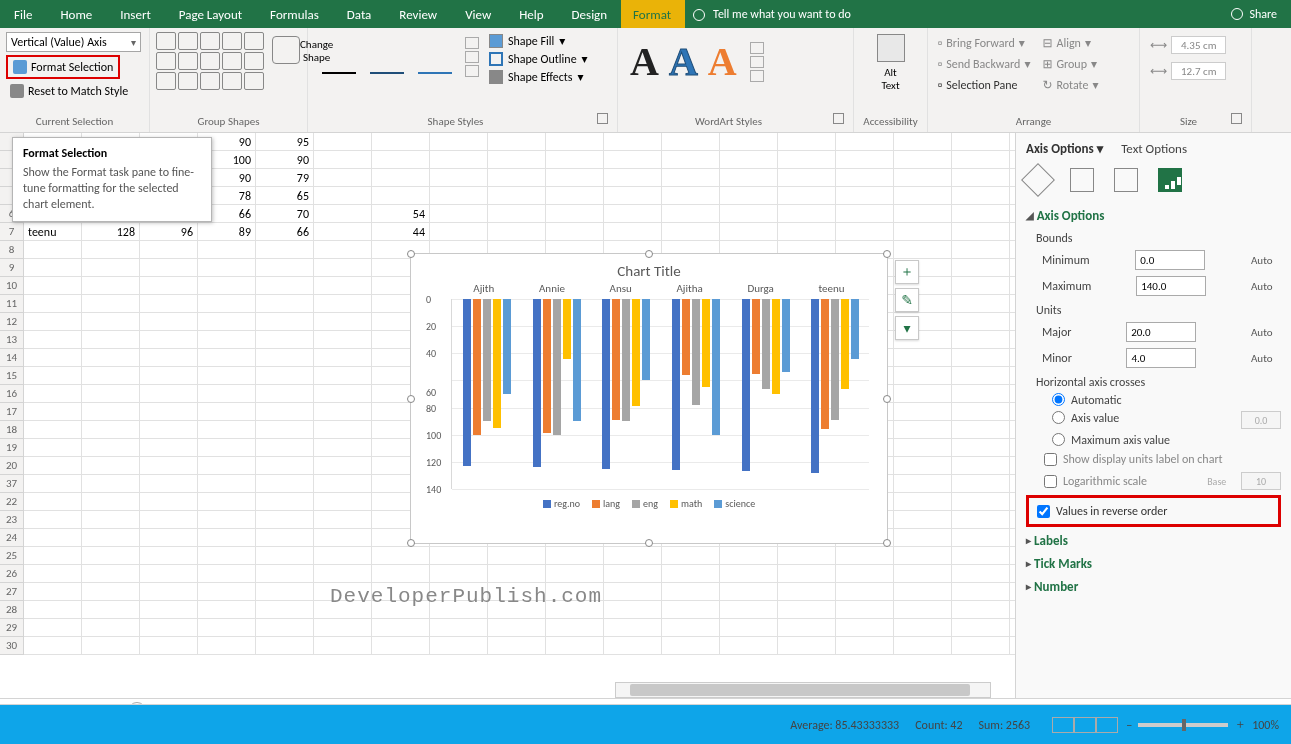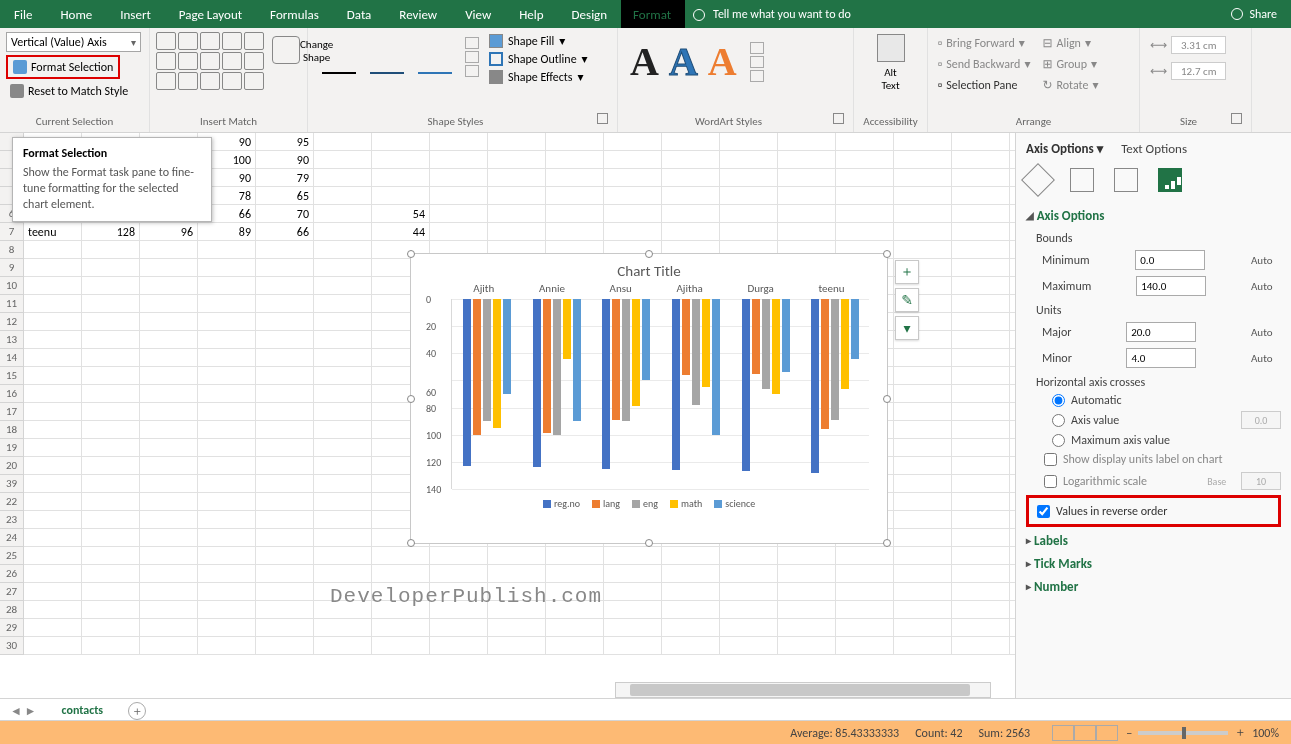--- a/index.html
+++ b/index.html
@@ -1,21 +1,21 @@
 <!DOCTYPE html>
 <html><head>
 <meta charset="utf-8">
 <style>
 * { box-sizing: border-box; margin: 0; padding: 0; font-family: "Segoe UI", Calibri, sans-serif; }
 body { width: 1291px; height: 744px; background: #fff; overflow: hidden; position: relative; font-size: 12px; }
 
 
 .ribbon-tabs { height: 28px; background: #217346; display: flex; align-items: center; color: #fff; }
 .ribbon-tabs .tab { padding: 0 14px; height: 100%; display: flex; align-items: center; font-size: 13px; cursor: pointer; }
-.ribbon-tabs .tab.active { background: #000000; color: #217346; padding-left: 12px; }
+.ribbon-tabs .tab.active { background: #eab308; color: #217346; padding-left: 12px; }
 .ribbon-tabs .tellme { display: flex; align-items: flex-end; margin-left: 8px; }
 .ribbon-tabs .lightbulb { width: 12px; height: 12px; border: 1px solid #fff; border-radius: 50%; margin-right: 8px; }
 .ribbon-tabs .share { margin-left: auto; margin-right: 14px; display:flex; align-items:center; gap:6px; }
 .share-icon { width:12px; height:12px; border:1px solid #fff; border-radius:50%; }
 
 
 .ribbon-body { height: 105px; background: #f3f2f1; border-bottom: 1px solid #d4d4d4; display: flex; position:relative; }
 .ribbon-group { border-right: 1px solid #e1e1e1; display:flex; flex-direction:column; padding:4px 6px 0; }
 .ribbon-group-content { flex:1; display:flex; align-items:flex-start; gap:4px; }
 .ribbon-group-label { text-align:center; font-size:11px; color:#666; padding:2px 0 4px; }
@@ -100,38 +100,38 @@
 .pi.active::after{content:"";position:absolute;left:6px;top:16px;width:4px;height:4px;background:#fff;}
 .pi.active::before{content:"";position:absolute;left:12px;top:12px;width:4px;height:8px;background:#fff;box-shadow:6px -4px 0 #fff;}
 .section-head{color:#217346;font-size:13px;font-weight:600;padding:4px 0;display:flex;align-items:center;}
 .section-head::before{content:"▸ ";color:#555;font-size:10px;margin-right:3px;}
 .section-head.open::before{content:"◢ ";}
 .opt-row{display:flex;align-items:center;justify-content:space-between;padding:3px 0 3px 16px;}
 .opt-row label{color:#444;}
 .opt-inp{width:70px;height:20px;border:1px solid #aaa;background:#fff;padding:0 4px;font-size:11px;}
 .opt-auto{font-size:11px;color:#555;width:30px;text-align:left;}
 .sub-h{padding:4px 0 2px 10px;color:#444;}
-.radio-row{display:flex;align-items:center;gap:6px;padding:2px 0 2px 26px;color:#444;}
+.radio-row{display:flex;align-items:flex-start;gap:6px;padding:2px 0 2px 26px;color:#444;}
 .radio-row input[type=radio]{margin:0;}
 .chk-row{display:flex;align-items:center;gap:6px;padding:3px 0 3px 18px;color:#888;}
 .chk-row.on{color:#333;}
 .red-box{border:3px solid #d00;padding:3px 4px;margin:2px 0;}
 .disp-sel{width:110px;height:20px;border:1px solid #aaa;background:#fff;font-size:11px;padding:0 4px;position:relative;}
 .disp-sel::after{content:"▾";position:absolute;right:4px;}
 .small-val{width:40px;height:18px;border:1px solid #ccc;background:#f5f5f5;color:#aaa;font-size:10px;text-align:center;line-height:17px;}
 
 
 .sheet-tabs{position:absolute;left:0;right:0;bottom:22px;height:24px;background:#fff;border-top:1px solid #d4d4d4;display:flex;align-items:center;}
 .st-nav{display:flex;gap:4px;padding:0 10px;color:#888;}
 .st-tab{padding:4px 14px;border:1px solid transparent;border-bottom:2px solid #217346;font-size:12px;font-weight:600;color:#217346;}
 .st-add{width:18px;height:18px;border:1px solid #aaa;border-radius:50%;margin-left:10px;text-align:center;line-height:16px;color:#666;}
 .hscroll{position:absolute;left:615px;right:300px;bottom:24px;height:16px;border:1px solid #ccc;background:#f5f5f5;}
 .hscroll .thumb{position:absolute;left:14px;top:1px;width:340px;height:12px;background:#c8c8c8;border-radius:2px;}
 
-.status-bar{position:absolute;left:0;right:0;bottom:0;height:24px;background:#fdba74;border-top:1px solid #d4d4d4;display:flex;align-items:center;font-size:12px;color:#444;}
+.status-bar{position:absolute;left:0;right:0;bottom:0;height:40px;background:#0ea5e9;border-top:1px solid #d4d4d4;display:flex;align-items:center;font-size:12px;color:#444;}
 .status-bar .stats{margin-left:auto;display:flex;gap:16px;padding-right:12px;}
 .view-btns{display:flex;gap:0;margin-left:10px;}
 .view-btns span{width:22px;height:16px;border:1px solid #aaa;}
 .zoom{display:flex;align-items:center;gap:6px;margin:0 12px 0 8px;}
 .zoom .track{width:90px;height:4px;background:#ccc;position:relative;}
 .zoom .thumb{position:absolute;left:44px;top:-4px;width:4px;height:12px;background:#666;}
 </style>
 </head>
 <body>
 
@@ -194,21 +194,21 @@
           <span></span>
           <span></span>
           <span></span>
         </div>
       <div class="change-shape">
           <div class="csbig"></div>
           <span style="white-space:pre;text-align:center">Change
 Shape</span>
         </div>
     </div>
-    <div class="ribbon-group-label">Insert Match</div>
+    <div class="ribbon-group-label">Group Shapes</div>
   </div>
 
   <div class="ribbon-group" style="width:310px">
     <div class="ribbon-group-content">
       <div class="line-gallery">
           <div class="ln c0"></div>
           <div class="ln c1"></div>
           <div class="ln c2"></div>
           <div class="gal-drop">
             <span></span>
@@ -270,21 +270,21 @@
         <div>⊞ <span>Group</span> ▾</div>
         <div>↻ <span>Rotate</span> ▾</div>
       </div>
     </div>
     <div class="ribbon-group-label">Arrange</div>
   </div>
 
   <div class="ribbon-group" style="width:112px">
     <div class="ribbon-group-content">
         <div class="size-col">
-      <div class="size-row">⟷<div class="size-box">3.31 cm</div></div>
+      <div class="size-row">⟷<div class="size-box">4.35 cm</div></div>
       <div class="size-row">⟷<div class="size-box">12.7 cm</div></div>
     </div>
       </div>
     <div style="display:flex">
         <div class="ribbon-group-label" style="flex:1">Size</div>
         <div class="dialog-launcher"></div>
       </div>
   </div>
 </div>
 
@@ -913,21 +913,21 @@
       <div>11</div>
       <div>12</div>
       <div>13</div>
       <div>14</div>
       <div>15</div>
       <div>16</div>
       <div>17</div>
       <div>18</div>
       <div>19</div>
       <div>20</div>
-      <div>39</div>
+      <div>37</div>
       <div>22</div>
       <div>23</div>
       <div>24</div>
       <div>25</div>
       <div>26</div>
       <div>27</div>
       <div>28</div>
       <div>29</div>
       <div>30</div>
     </div>

